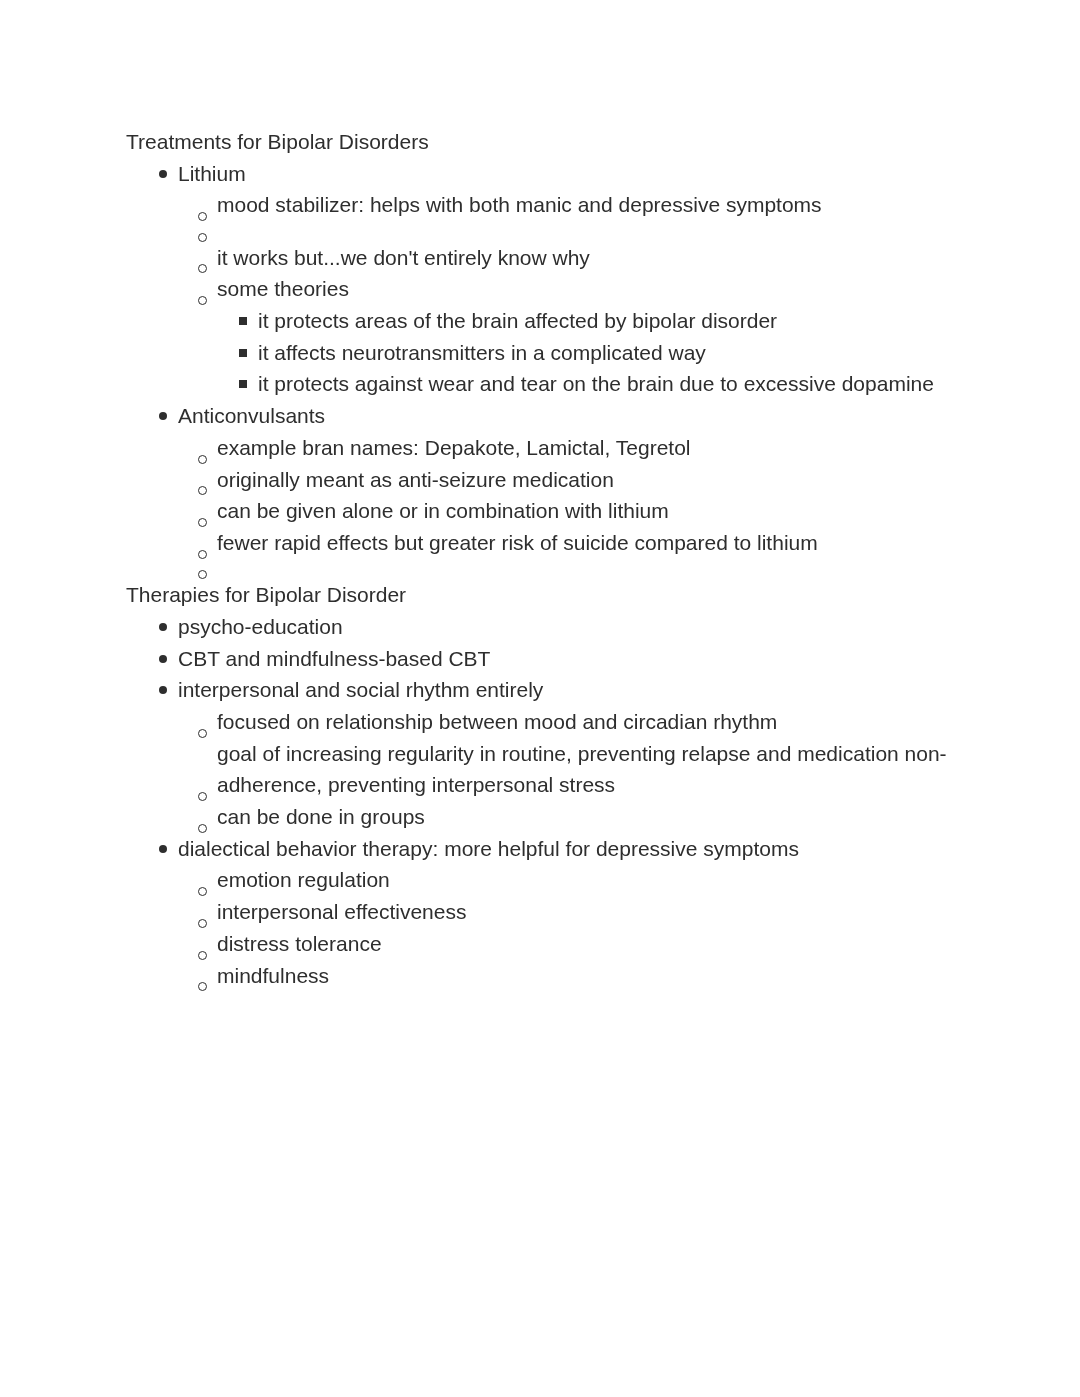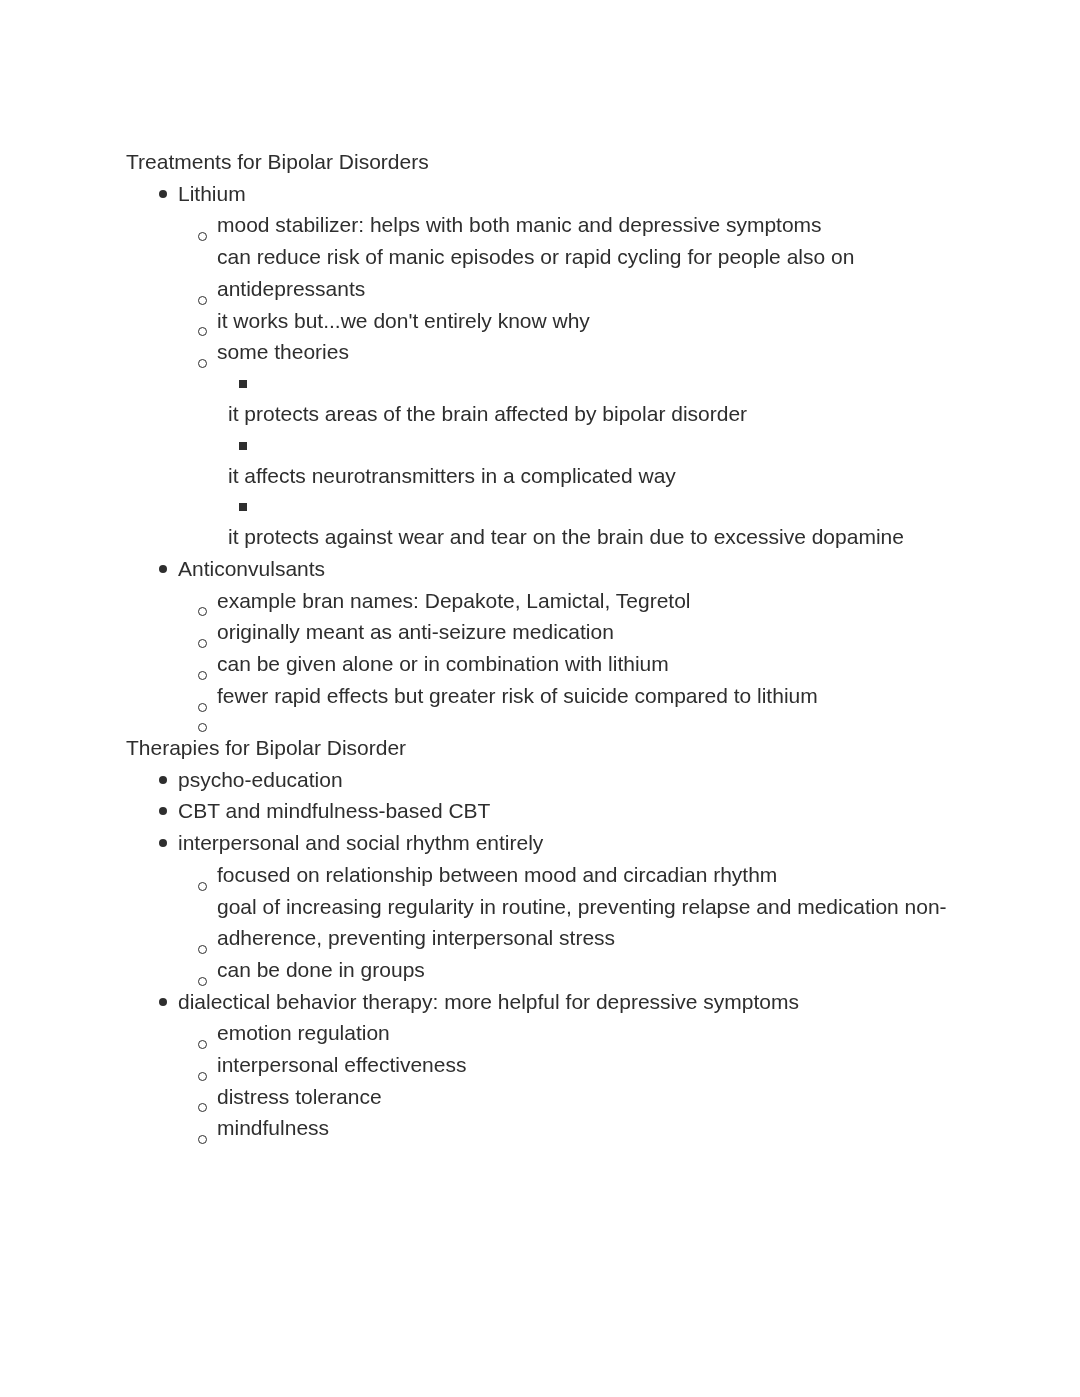--- a/index.html
+++ b/index.html
@@ -18,27 +18,26 @@
     overflow: hidden;
   }
   .content {
     position: absolute;
     left: 126px;
     top: 126px;
     width: 845px;
     color: var(--ink);
     font-size: 21px;
     line-height: 31.7px;
-    margin-top: 20px;
   }
   .line { display: flex; align-items: flex-start; }
   .lvl0 { padding-left: 0; }
   .lvl1 { padding-left: 22px; }
   .lvl2 { padding-left: 61px; align-items: flex-end; }
-  .lvl3 { padding-left: 102px; flex-direction: column; }
+  .lvl3 { padding-left: 102px; }
   .bullet-box {
     flex: 0 0 30px;
     width: 30px;
     display: flex;
     justify-content: center;
     align-items: flex-start;
   }
   .shape { display: block; }
   .shape.disc {
     width: 8px; height: 8px;
@@ -77,21 +76,20 @@
       <div class="line lvl2">
         <span class="bullet-box">
           <span class="shape circle"></span>
         </span>
         <span class="txt">mood stabilizer: helps with both manic and depressive symptoms</span>
       </div>
       <div class="line lvl2">
         <span class="bullet-box">
           <span class="shape circle"></span>
         </span>
-        <span class="txt">can reduce risk of manic episodes or rapid cycling for people also on antidepressants</span>
       </div>
       <div class="line lvl2">
         <span class="bullet-box">
           <span class="shape circle"></span>
         </span>
         <span class="txt">it works but...we don't entirely know why</span>
       </div>
       <div class="line lvl2">
         <span class="bullet-box">
           <span class="shape circle"></span>

